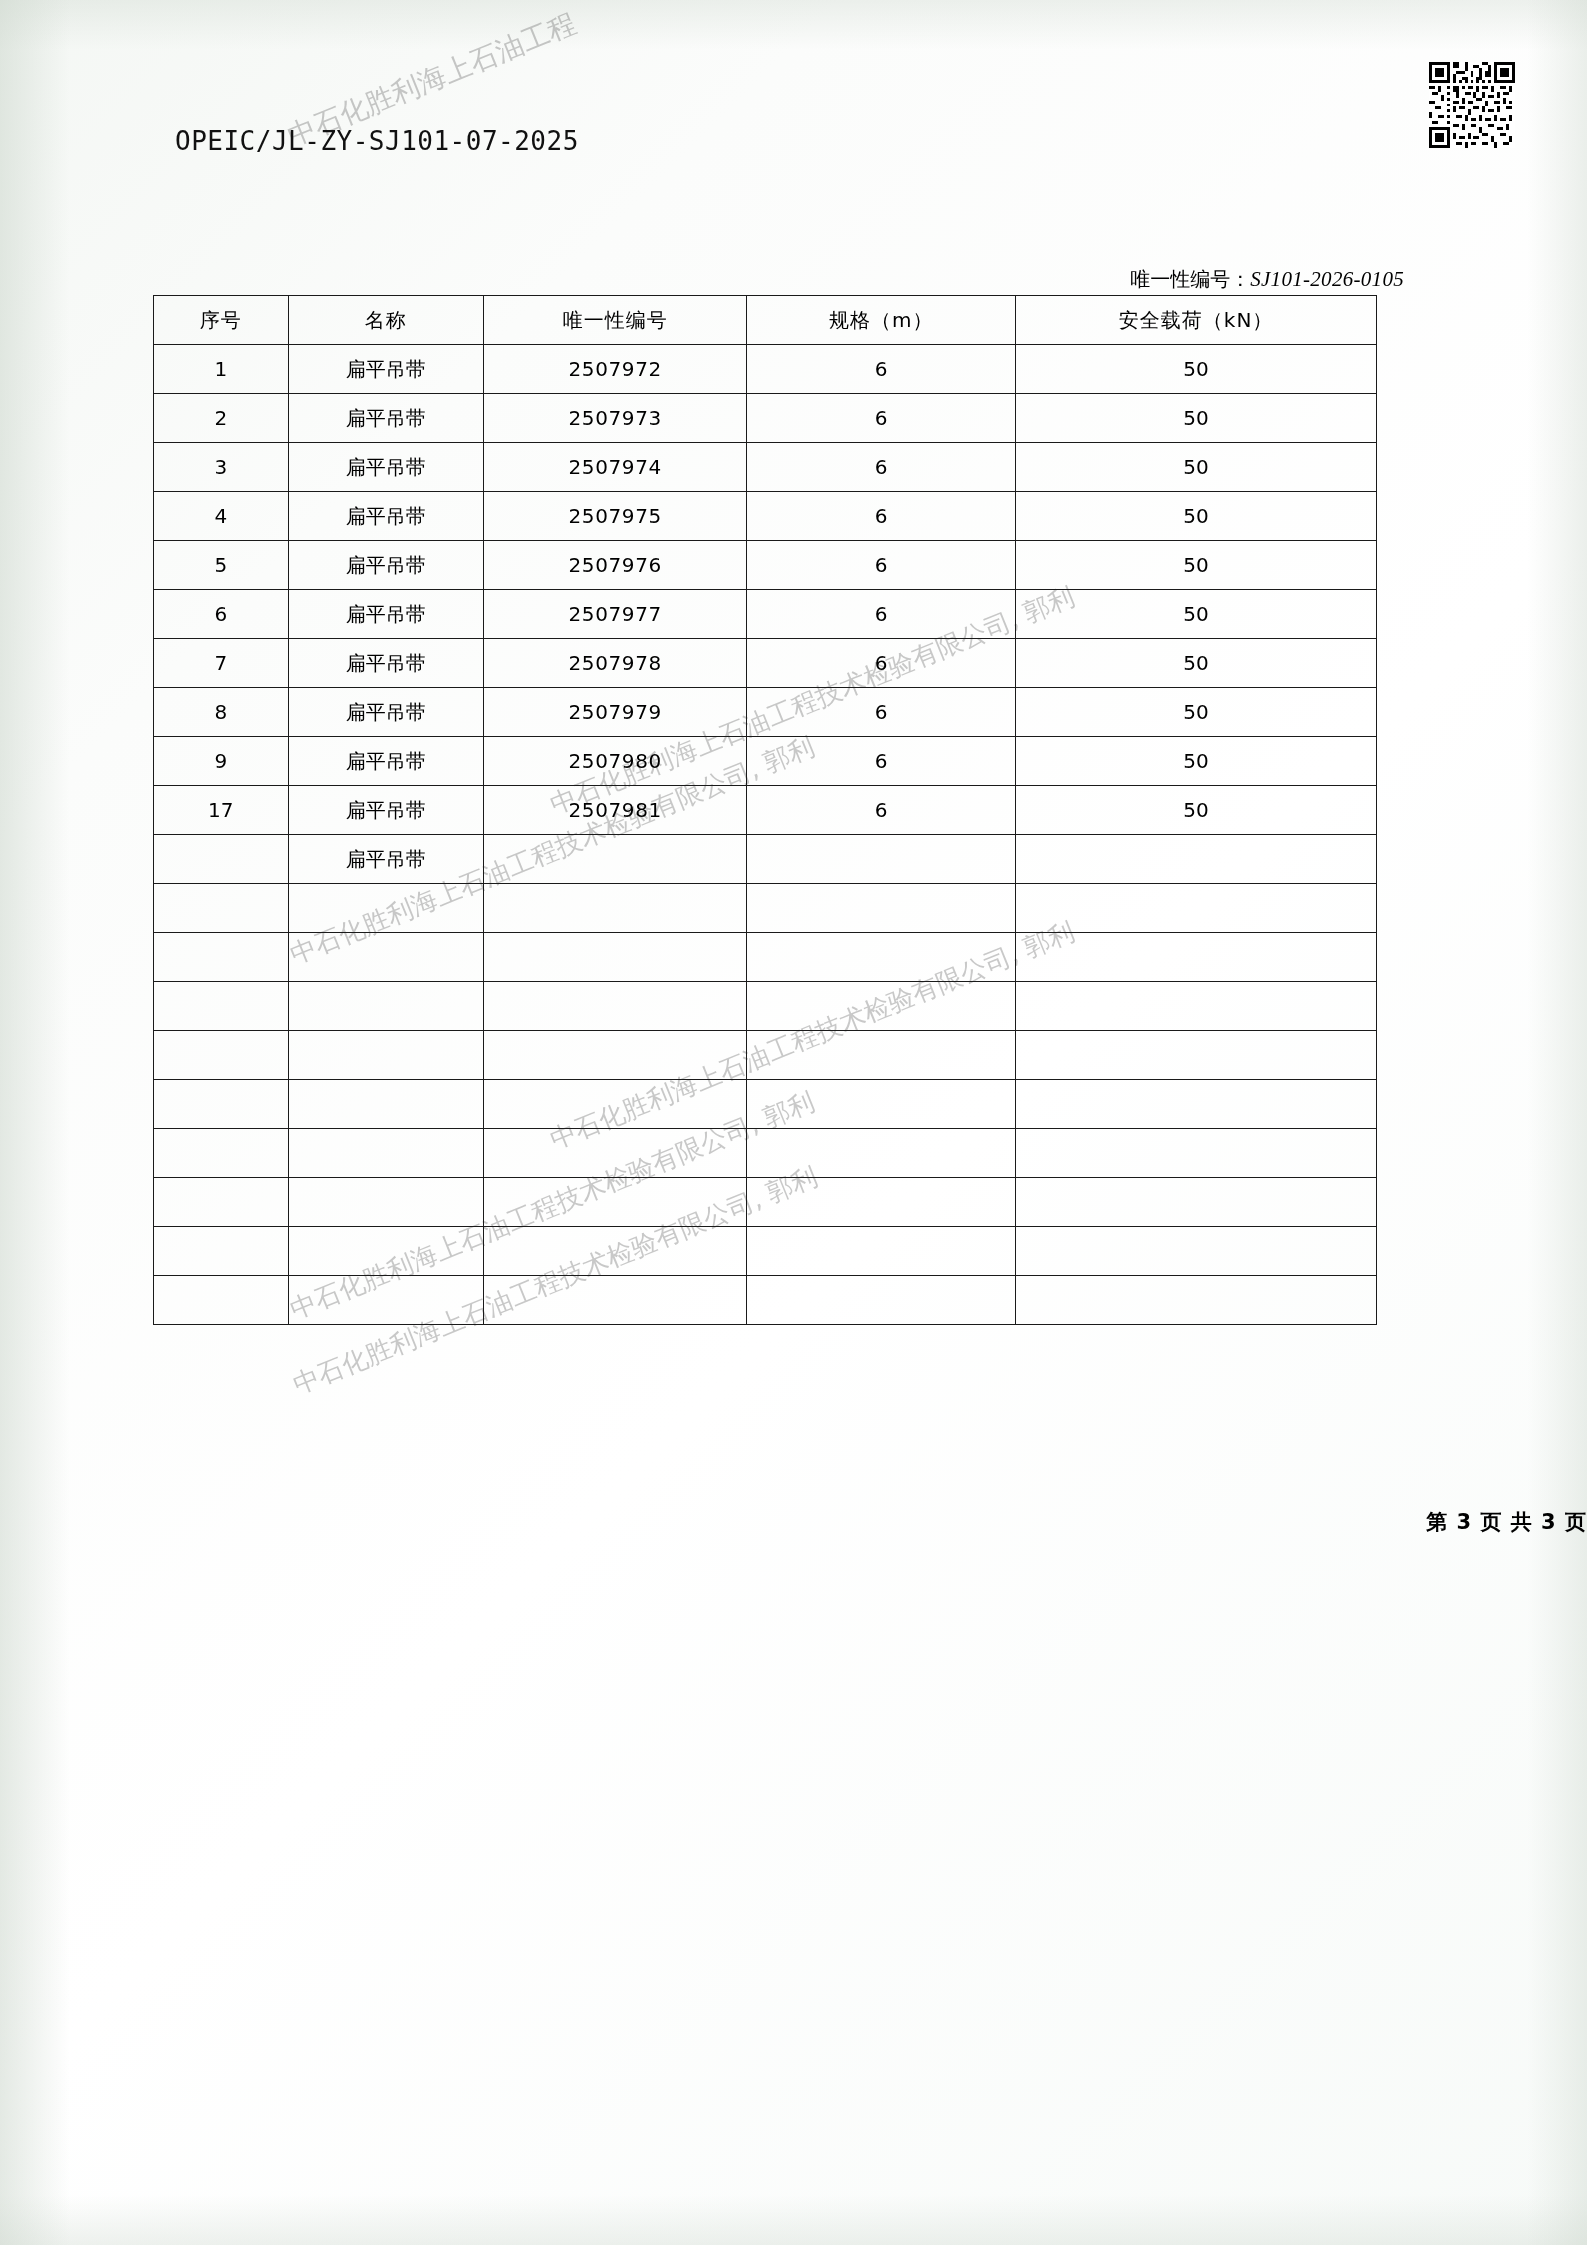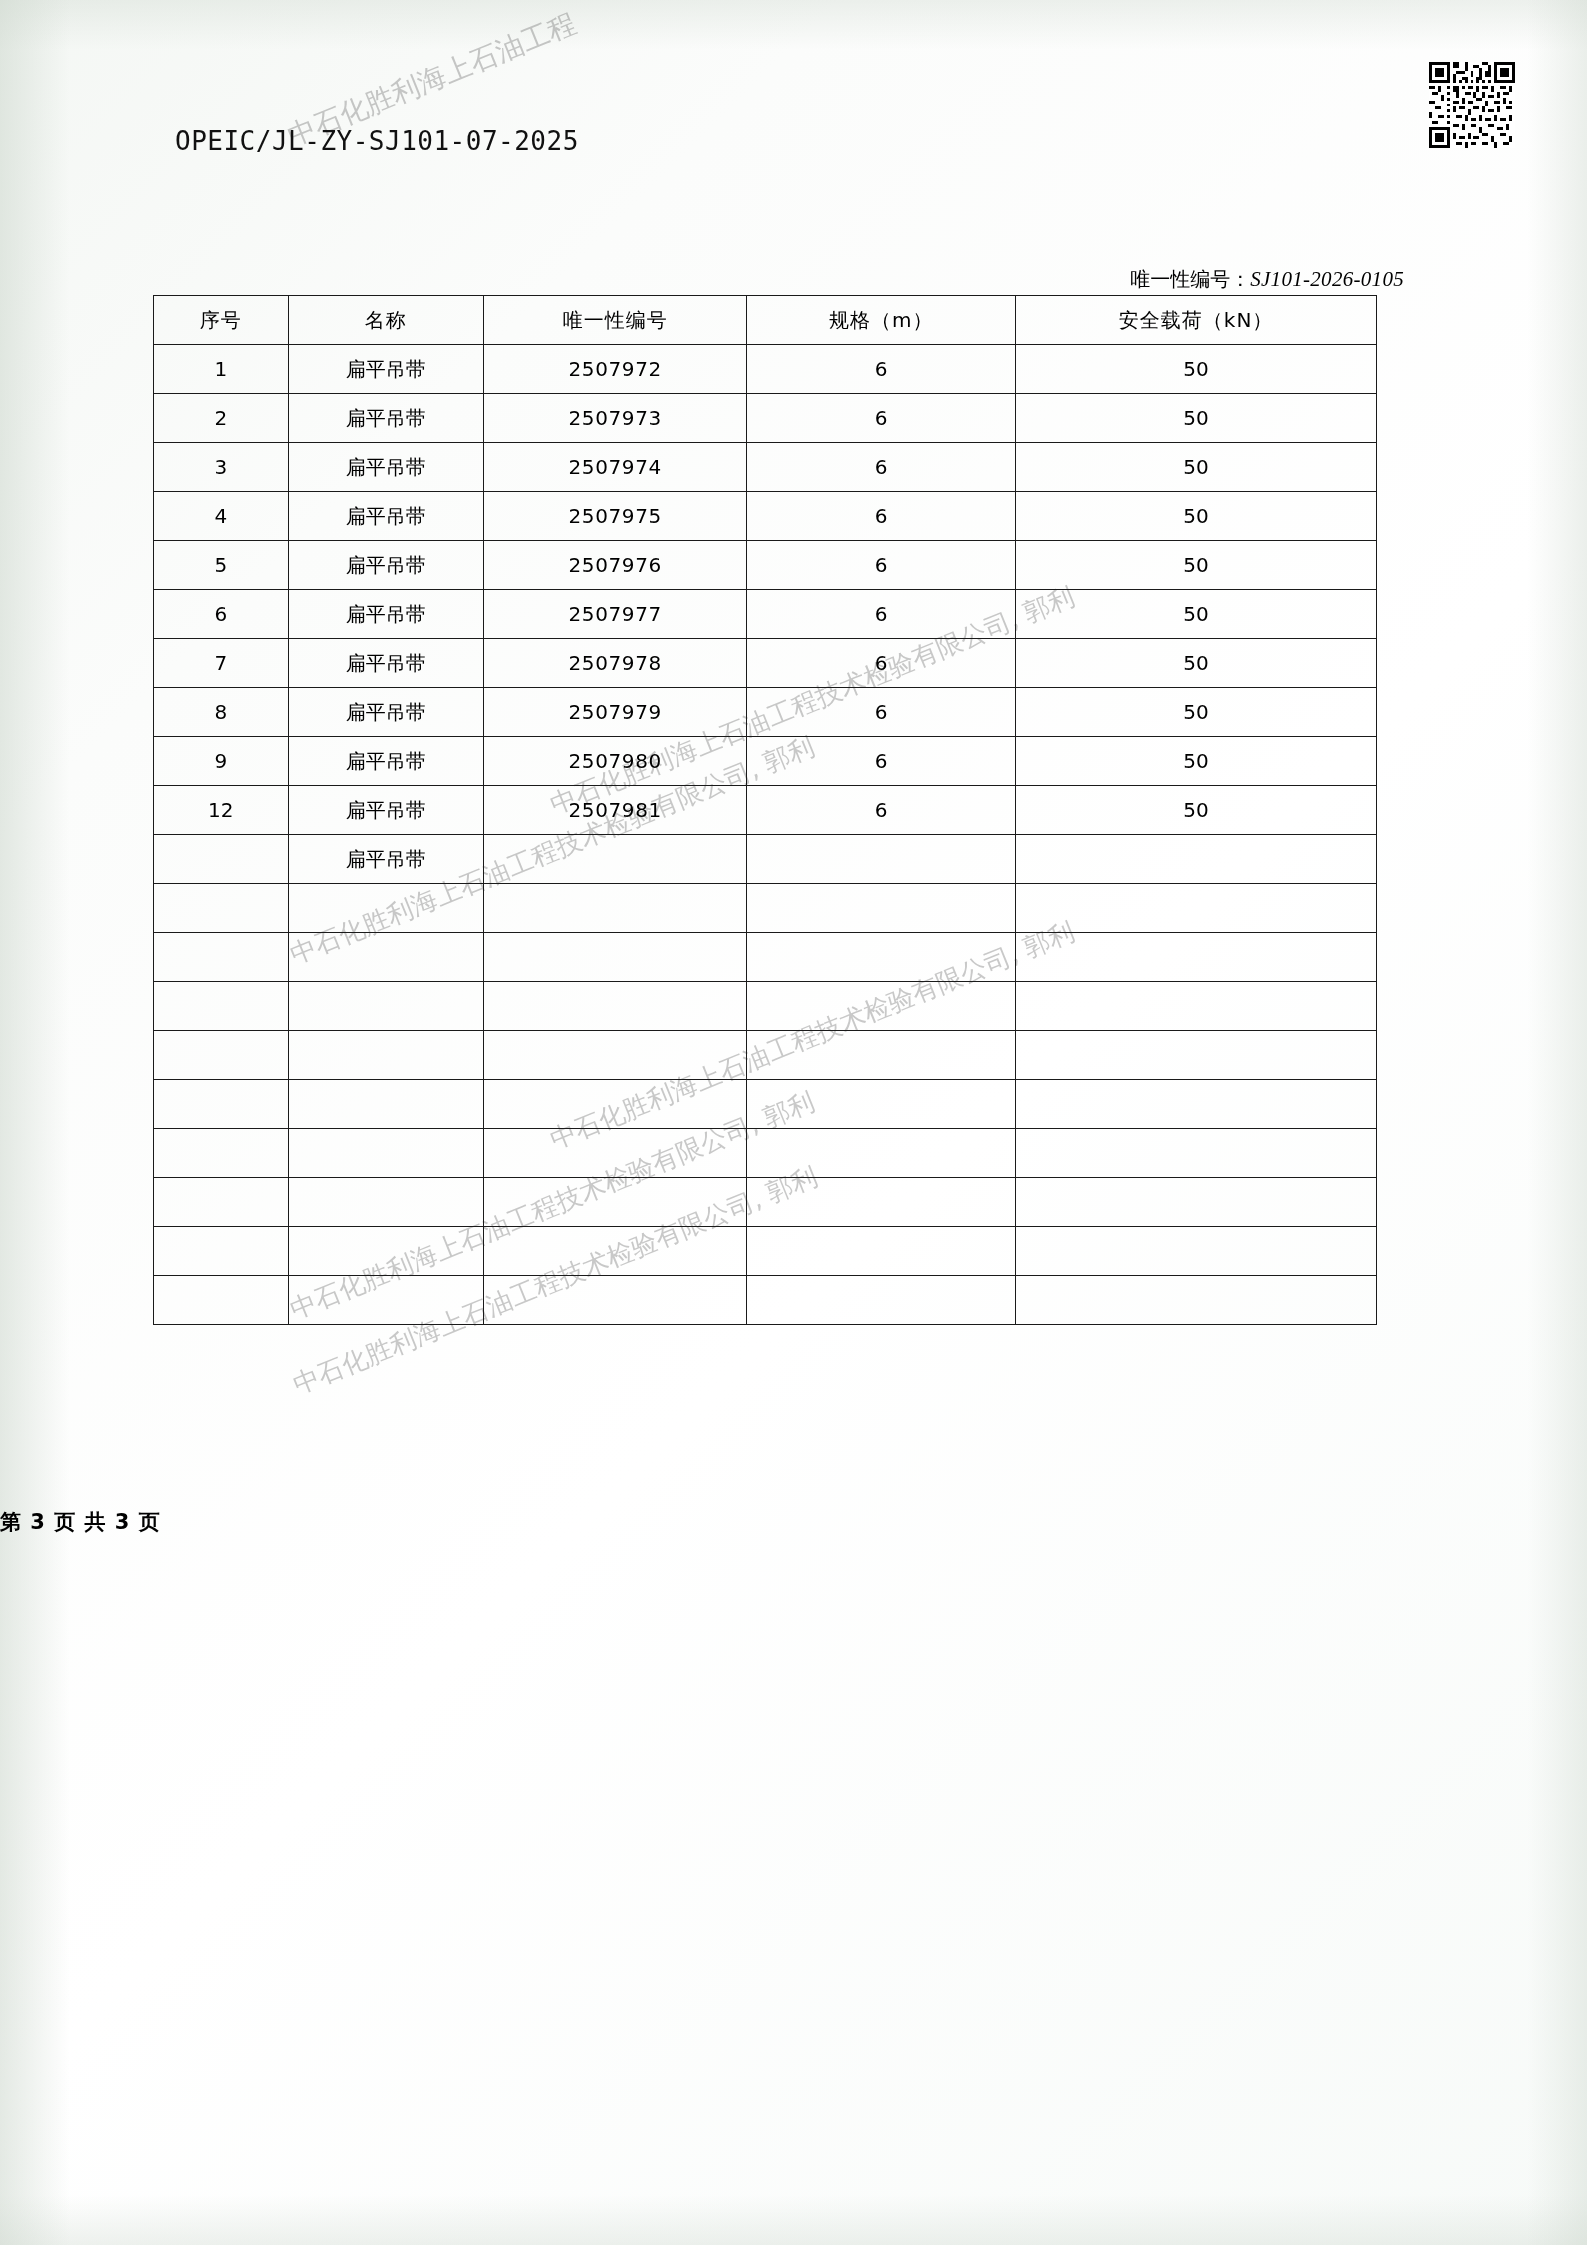--- a/index.html
+++ b/index.html
@@ -129,21 +129,21 @@
     font-size: 21px;
     letter-spacing: 0.6px;
   }
 
   
   .footer {
     position: absolute;
     left: 0;
     right: 0;
     top: 1508px;
-    text-align: left;
+    text-align: right;
     font-family: "DejaVu Sans", sans-serif;
     font-weight: bold;
     font-size: 21px;
     letter-spacing: 1px;
     color: #000;
   }
 
   
   .wm {
     position: absolute;
@@ -408,21 +408,21 @@
             <td class="num-cell">50</td>
           </tr>
           <tr>
             <td class="num-cell">9</td>
             <td>扁平吊带</td>
             <td class="mono-cell">2507980</td>
             <td class="num-cell">6</td>
             <td class="num-cell">50</td>
           </tr>
           <tr>
-            <td class="num-cell">12</td>
+            <td class="num-cell">17</td>
             <td>扁平吊带</td>
             <td class="mono-cell">2507981</td>
             <td class="num-cell">6</td>
             <td class="num-cell">50</td>
           </tr>
           <tr>
             <td class="num-cell"></td>
             <td>扁平吊带</td>
             <td class="mono-cell"></td>
             <td class="num-cell"></td>

